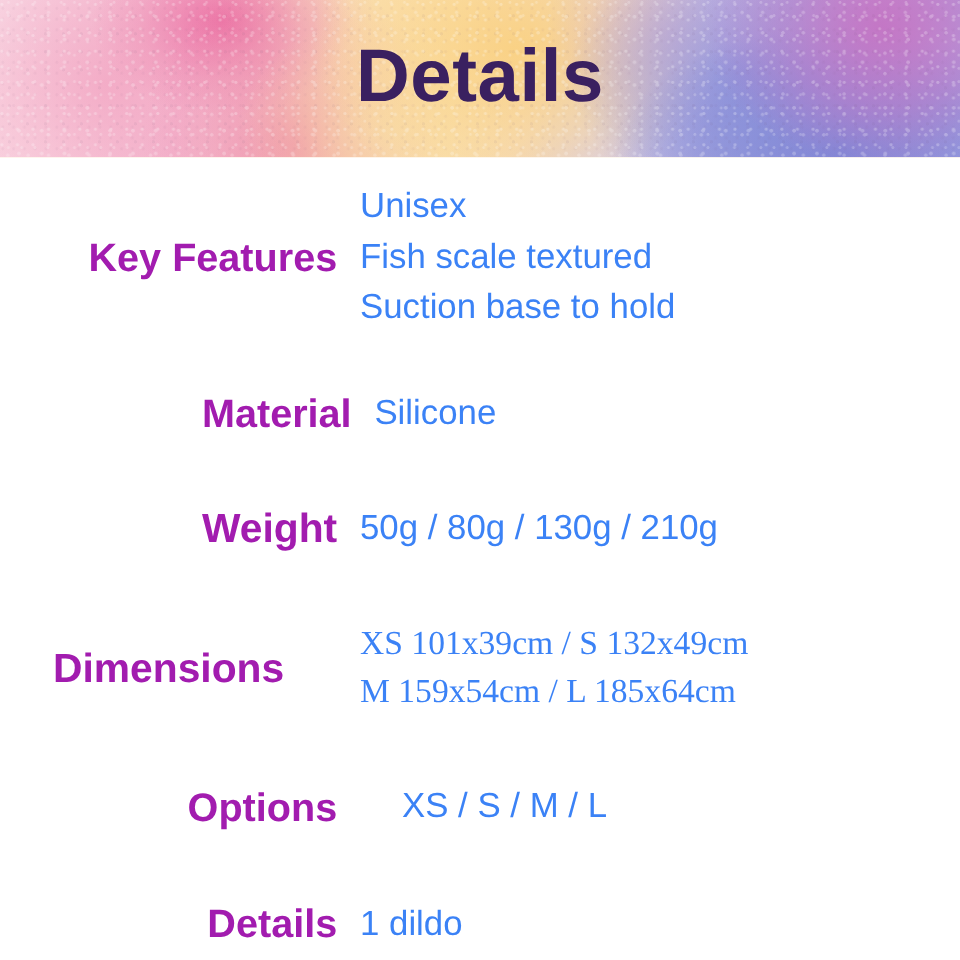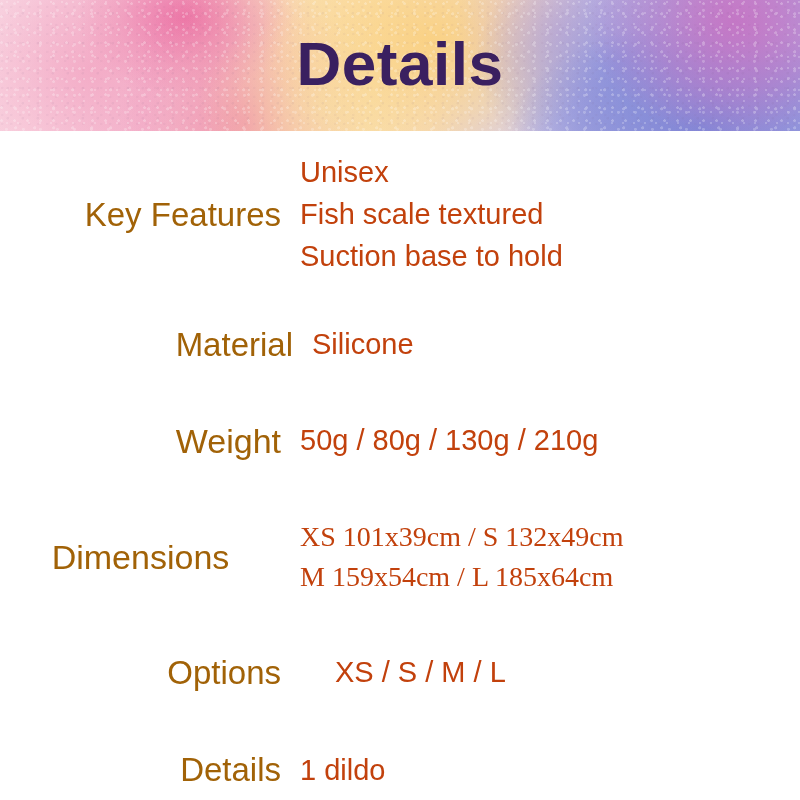--- a/index.html
+++ b/index.html
@@ -108,32 +108,32 @@
     display: flex;
     align-items: center;
     width: 100%;
     box-sizing: border-box;
   }
 
   .spec-label {
     width: 281px;
     flex: 0 0 281px;
     text-align: right;
-    color: #a16207;
+    color: #a21caf;
     font-size: 33px;
-    font-weight: 400;
+    font-weight: 700;
     line-height: 1.18;
     padding-right: 0;
     white-space: nowrap;
   }
 
   .spec-value {
     flex: 1 1 auto;
     padding-left: 19px;
-    color: #c2410c;
+    color: #3b82f6;
     font-size: 29px;
     font-weight: 400;
     line-height: 1.44;
     white-space: pre-line;
   }
 
   
   .row-key-features { height: 168px; }
   .row-material     { height: 92px; margin-left: 12px; }
   .row-weight       { height: 100px; }

